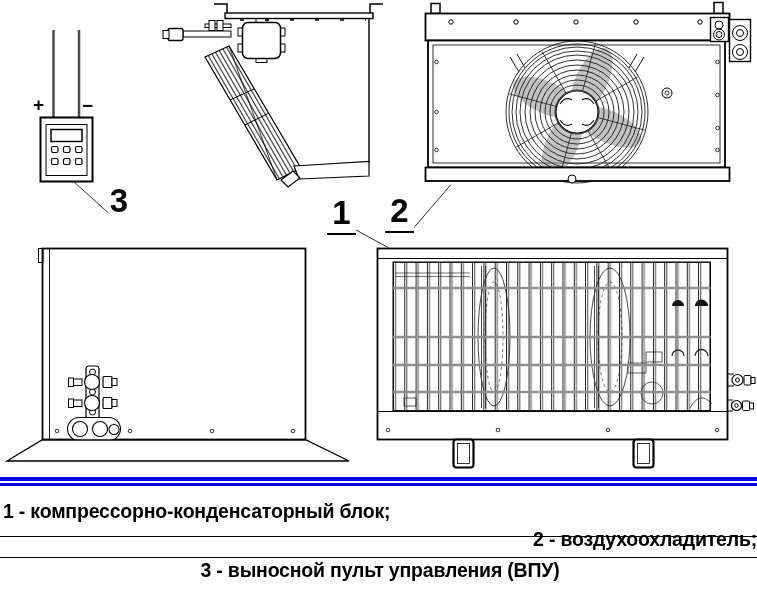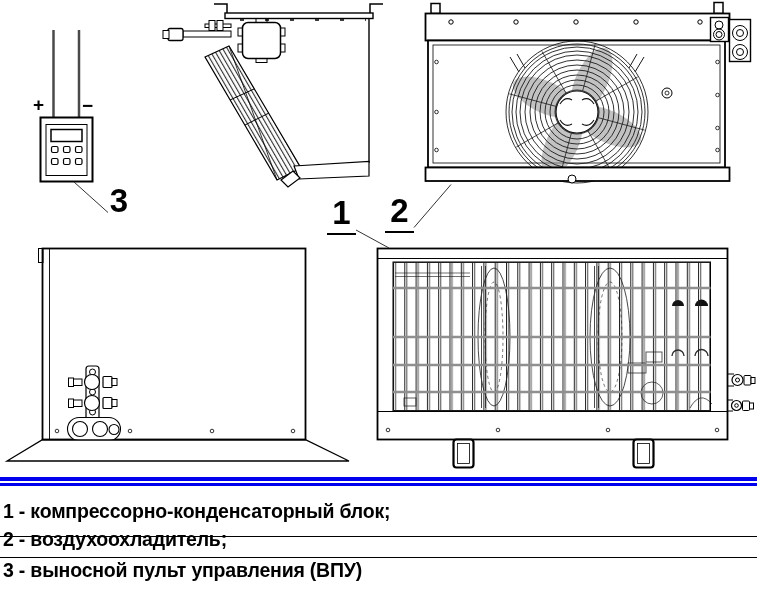--- a/index.html
+++ b/index.html
@@ -287,20 +287,20 @@
 
   <div class="sep-blue" style="top:477px;">
     <div class="band1"></div>
     <div class="gap"></div>
     <div class="band2"></div>
   </div>
 
   <div class="legend-row bordered" style="top:487px;height:50px;">
     <span>1 - компрессорно-конденсаторный блок;</span>
   </div>
-  <div class="legend-row bordered" style="top:522.5px;height:35px;">
+  <div class="legend-row bordered" style="top:522.5px;height:35px;justify-content:flex-end;">
     <span>2 - воздухоохладитель;</span>
   </div>
-  <div class="legend-row" style="top:559px;height:22px;">
+  <div class="legend-row" style="top:559px;height:22px;justify-content:center;">
     <span>3 - выносной пульт управления (ВПУ)</span>
   </div>
 
 </div>
 
 </body></html>

